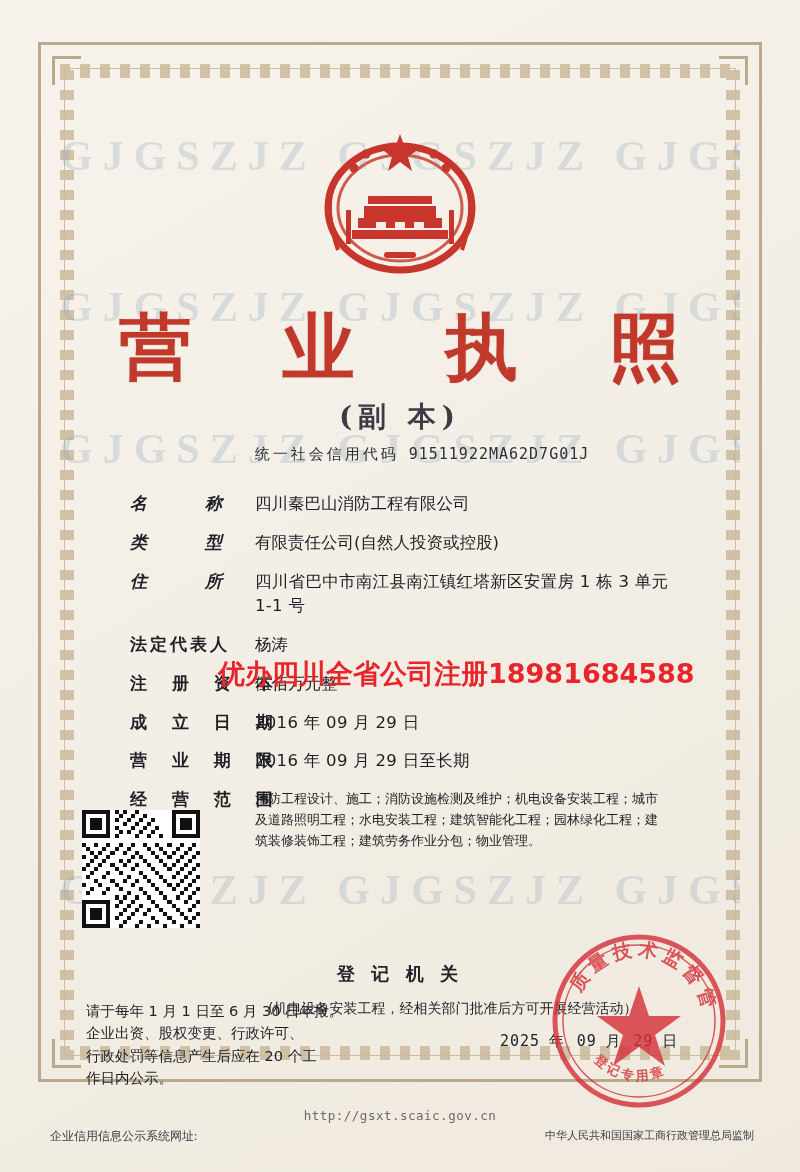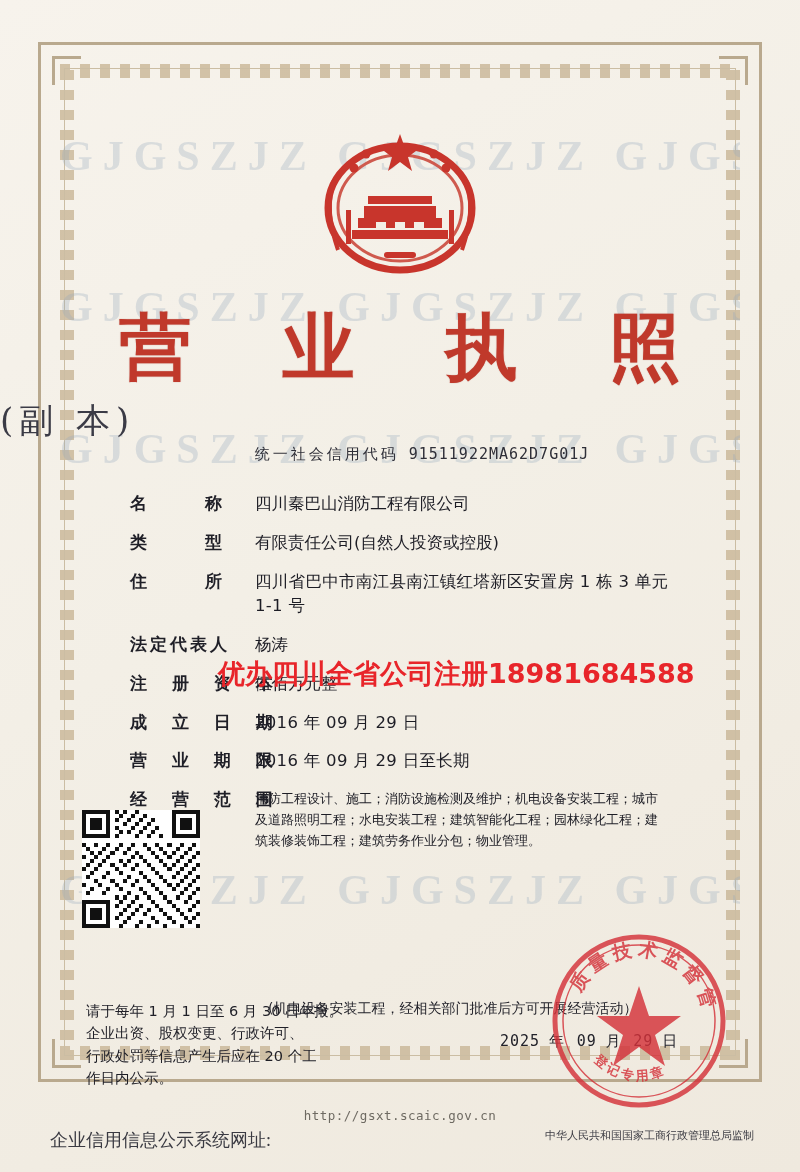--- a/index.html
+++ b/index.html
@@ -95,24 +95,24 @@
     font-size: 72px;
     letter-spacing: 24px;
     text-indent: 24px;
     color: #c0392b;
     text-shadow: 0 0 1px rgba(150,30,20,.5);
   }
   .subtitle {
     position: absolute;
     top: 398px;
     left: 0; right: 0;
-    text-align: left;
+    text-align: center;
     font-family: "DejaVu Serif", serif;
-    font-size: 34px;
-    font-weight: normal;
+    font-size: 28px;
+    font-weight: bold;
     letter-spacing: 6px;
     color: #3b3b46;
   }
   .credit-code {
     position: absolute;
     top: 445px;
     left: 0; right: 0;
     text-align: center;
     font-family: "DejaVu Sans Mono", monospace;
     font-size: 15px;
@@ -141,21 +141,21 @@
     color: #25252c;
   }
   .row .label {
     width: 125px;
     flex: 0 0 125px;
     font-size: 17px;
     font-weight: bold;
     color: #1f1f27;
     white-space: nowrap;
   }
-  .row .label.sp5 { letter-spacing: 26px; }
+  .row .label.sp5 { letter-spacing: 26px; font-style: italic; }
   .row .label.sp4 { letter-spacing: 9.5px; }
   .row .label.sp3 { letter-spacing: 3px; }
   .row .value {
     font-size: 16.5px;
     line-height: 1.5;
     flex: 1;
     color: #1d1d25;
   }
   .row .value.mono-mix { letter-spacing: .3px; }
   .row.scope .value {
@@ -249,21 +249,21 @@
     font-family: "DejaVu Sans Mono", monospace;
     font-size: 12.5px;
     color: #6e6a62;
     letter-spacing: .5px;
   }
   .footer-left {
     position: absolute;
     left: 50px;
     top: 1128px;
     font-family: Liberation Serif, serif;
-    font-size: 18px;
+    font-size: 12px;
     color: #3a3a42;
   }
   .footer-right {
     position: absolute;
     right: 46px;
     top: 1128px;
     font-family: "DejaVu Sans", sans-serif;
     font-size: 11px;
     color: #3a3a42;
   }
@@ -555,20 +555,21 @@
       <rect x="26" y="27" width="1" height="1"></rect>
       <rect x="9" y="28" width="1" height="1"></rect>
         <rect x="13" y="28" width="1" height="1"></rect>
         <rect x="16" y="28" width="1" height="1"></rect>
         <rect x="20" y="28" width="1" height="1"></rect>
       <rect x="24" y="28" width="1" height="1"></rect>
         <rect x="28" y="28" width="1" height="1"></rect>
     </g>
   </svg>
 
+  <div class="authority">登 记 机 关</div>
 
   <div class="approval-note">(机电设备安装工程，经相关部门批准后方可开展经营活动）</div>
 
   <div class="date-line">
     <span class="num">2025</span>
     <span>年</span>
     <span class="num">09</span>
     <span>月</span>
     <span class="num">29</span>
     <span>日</span>

